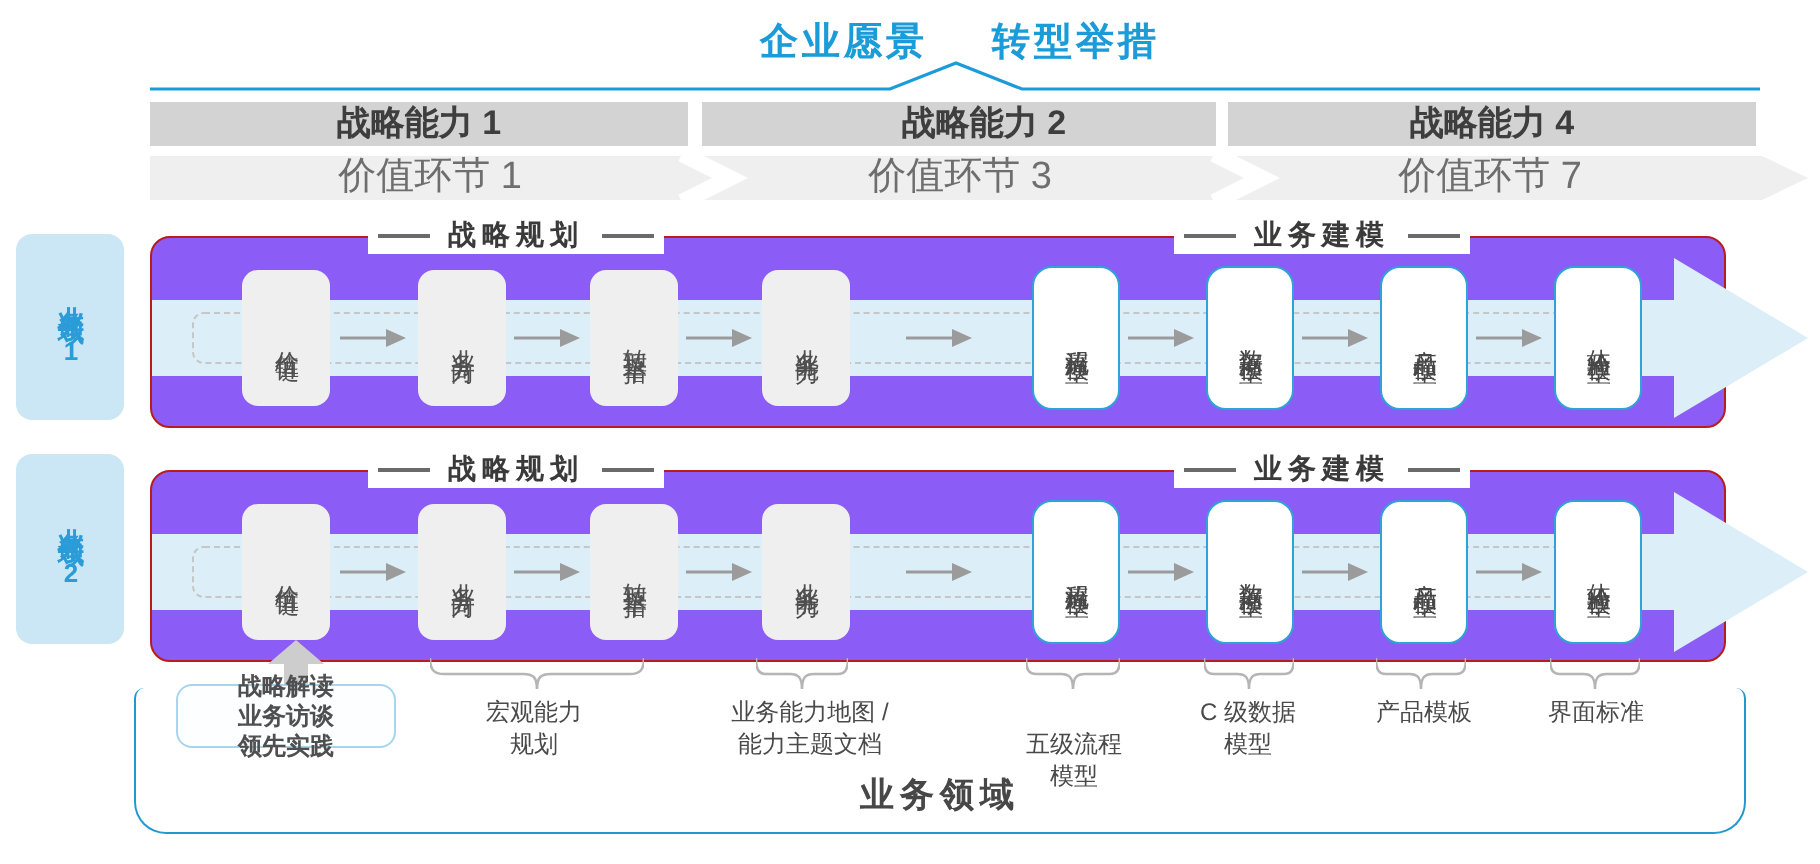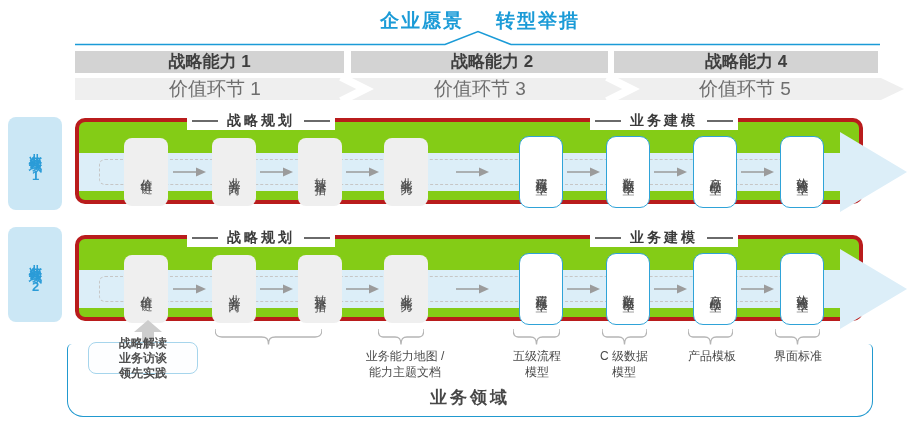--- a/index.html
+++ b/index.html
@@ -30,22 +30,22 @@
 
   
   .domain { position:absolute; left:8px; width:54px; background:#cbe7f5; border-radius:8px;
             color:#2b9cd8; font-size:13px; font-weight:bold;
             writing-mode:vertical-rl; text-orientation:upright; letter-spacing:2px;
             display:flex; align-items:center; justify-content:center; }
   .dom1 { top:117px; height:93px; }
   .dom2 { top:227px; height:95px; }
 
   
-  .panel { position:absolute; left:75px; width:788px; height:86px;
-           border:4px solid #b91c1c; border-radius:10px; background:#84cc16; }
+  .panel { position:absolute; left:75px; width:788px; height:96px;
+           border:1px solid #b91c1c; border-radius:10px; background:#8b5cf6; }
   .row1 { top:118px; }
   .row2 { top:235px; }
   .panel svg.big-arrow { position:absolute; left:-1px; top:0; overflow:visible; z-index:0; }
   .dashed-track { position:absolute; left:20px; top:37px; width:722px; height:26px;
                   border:1px dashed #c6c6c6; border-radius:6px; z-index:1; }
   .seg-header { position:absolute; top:-10px; z-index:3; display:flex; align-items:center;
                 justify-content:center; background:#fff; padding:0 4px;
                 font-size:14px; font-weight:bold; color:#3a3a3a; letter-spacing:3px; }
   .seg-header::before, .seg-header::after { content:""; width:26px; height:2px; background:#6a6a6a;
                 flex:none; }
@@ -72,21 +72,21 @@
                   border:1.5px solid #a6d5ec; border-radius:8px; background:#fdfeff; z-index:5;
                   display:flex; align-items:center; justify-content:center; text-align:center;
                   font-size:12px; line-height:15px; color:#4f4f4f;font-weight:bold; }
   .brace { position:absolute; top:329px; height:16px; }
   .br1{left:215px; width:107px;} .br2{left:378px; width:46px;}
   .br3{left:513px; width:47px;}  .br4{left:602px; width:45px;}
   .br5{left:688px; width:45px;}  .br6{left:775px; width:45px;}
   .anno { position:absolute; top:348px; text-align:center; font-size:12px; line-height:16px;
           color:#4a4a4a; }
   .an1{left:217px; width:100px;} .an2{left:342px; width:126px;}
-  .an3{left:487px; width:100px;} .an4{left:574px; width:100px;}
+  .an3{left:487px; width:100px;margin-top:16px;} .an4{left:574px; width:100px;}
   .an5{left:662px; width:100px;} .an6{left:748px; width:100px;}
 
   
   .tool-box { position:absolute; left:67px; top:344px; width:806px; height:73px;
               border:1.5px solid #2199cf; border-top:none;
               border-radius:5px 5px 16px 16px; z-index:0; }
   .tool-label { position:absolute; left:0; right:0; bottom:7px; text-align:center;
                 font-size:17px; font-weight:bold; color:#474747; letter-spacing:3px; }
 
   .pre { white-space:pre-line; }
@@ -108,21 +108,21 @@
   <div class="cap-bar cap2">战略能力 2</div>
   <div class="cap-bar cap3">战略能力 4</div>
 
   <svg class="chevron-strip" width="830" height="22">
     <polygon points="0,0 806,0 829,11 806,22 0,22" fill="#efefef"></polygon>
     <polyline points="266,-1 290,11 266,23" fill="none" stroke="#ffffff" stroke-width="8"></polyline>
     <polyline points="532,-1 556,11 532,23" fill="none" stroke="#ffffff" stroke-width="8"></polyline>
   </svg>
   <div class="vlabel vl1">价值环节 1</div>
   <div class="vlabel vl2">价值环节 3</div>
-  <div class="vlabel vl3">价值环节 5</div>
+  <div class="vlabel vl3">价值环节 7</div>
 
   <div class="domain dom1">业务领域 1</div>
   <div class="domain dom2">业务领域 2</div>
 
   <div class="panel row1">
     <svg class="big-arrow" width="830" height="100">
       <polygon points="1,31 762,31 762,10 829,50 762,90 762,69 1,69" fill="#dceef8"></polygon>
     </svg>
     <div class="dashed-track"></div>
     <div class="seg-header hdr-plan">战略规划</div>
@@ -238,20 +238,22 @@
   <svg class="brace br4" viewBox="0 0 46 16" preserveAspectRatio="none">
     <path d="M0,0 C0,6 1.5,8 5,8 L17,8 C21,8 23,9.5 23,15.5 C23,9.5 25,8 29,8 L41,8 C44.5,8 46,6 46,0" fill="none" stroke="#b5b5b5" stroke-width="1.3"></path>
   </svg>
   <svg class="brace br5" viewBox="0 0 46 16" preserveAspectRatio="none">
     <path d="M0,0 C0,6 1.5,8 5,8 L17,8 C21,8 23,9.5 23,15.5 C23,9.5 25,8 29,8 L41,8 C44.5,8 46,6 46,0" fill="none" stroke="#b5b5b5" stroke-width="1.3"></path>
   </svg>
   <svg class="brace br6" viewBox="0 0 46 16" preserveAspectRatio="none">
     <path d="M0,0 C0,6 1.5,8 5,8 L17,8 C21,8 23,9.5 23,15.5 C23,9.5 25,8 29,8 L41,8 C44.5,8 46,6 46,0" fill="none" stroke="#b5b5b5" stroke-width="1.3"></path>
   </svg>
 
+  <div class="anno an1 pre">宏观能力
+规划</div>
   <div class="anno an2 pre">业务能力地图 /
 能力主题文档</div>
   <div class="anno an3 pre">五级流程
 模型</div>
   <div class="anno an4 pre">C 级数据
 模型</div>
   <div class="anno an6 pre">界面标准</div>
   <div class="anno an5 pre">产品模板</div>
 
 </div>

